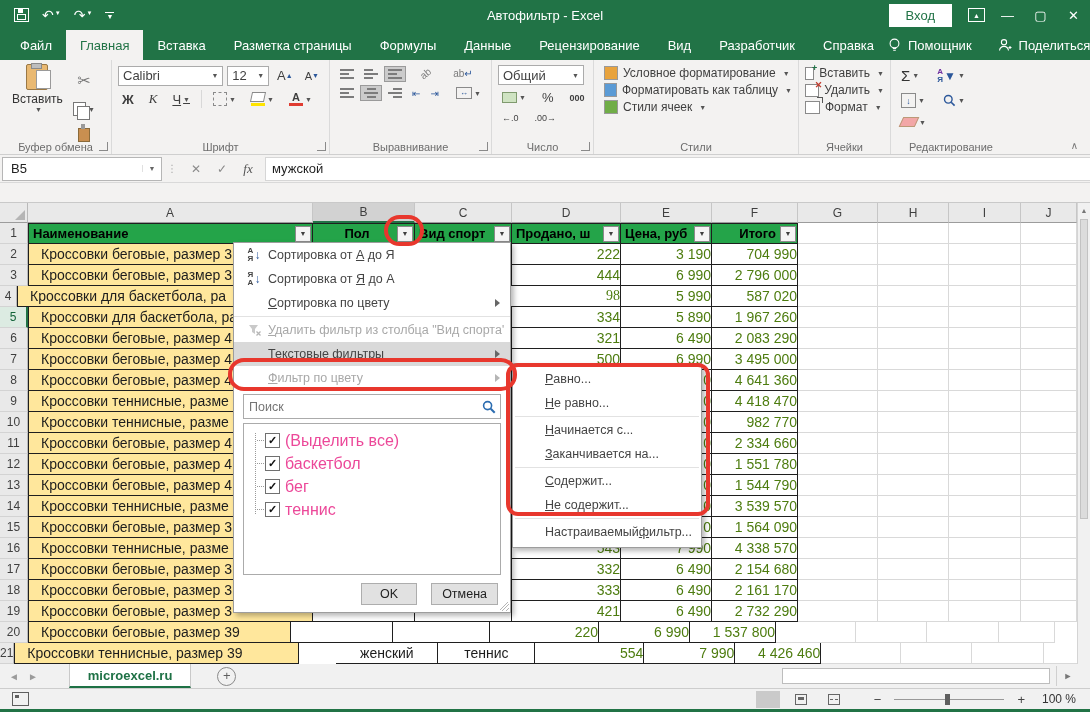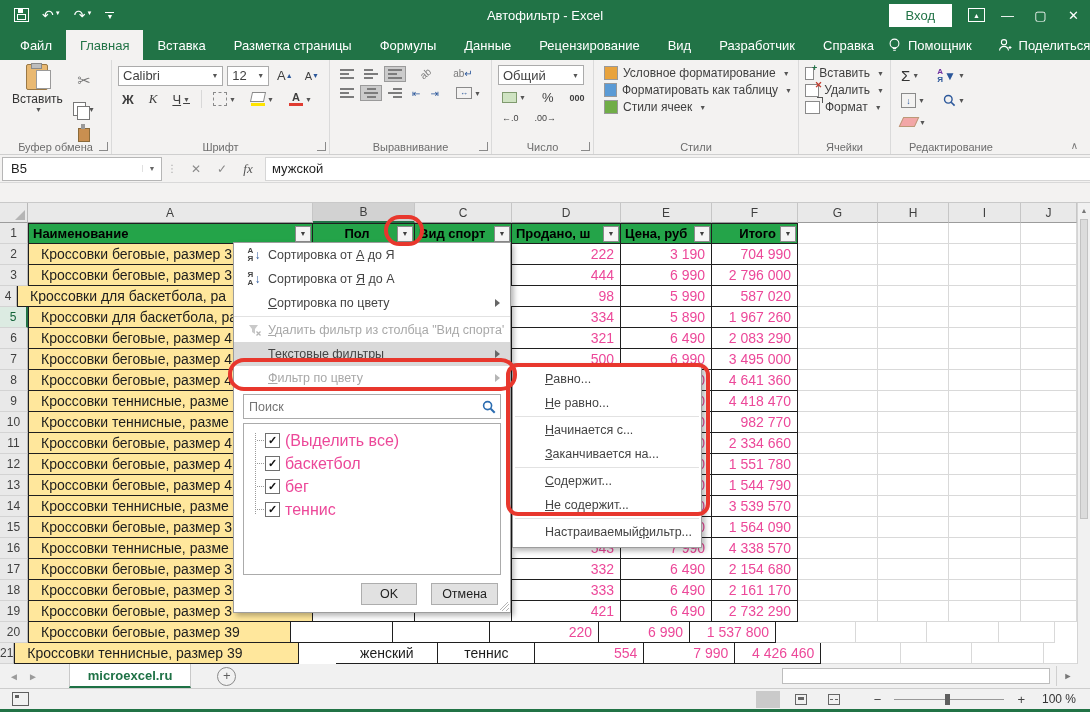--- a/index.html
+++ b/index.html
@@ -92,21 +92,21 @@
   .g-row{display:flex;height:21px}
   .rowno{background:#e9e9e9;border-right:1px solid #b9b9b9;border-bottom:1px solid #d3d3d3;display:flex;align-items:center;justify-content:center;font-size:12px;color:#3f3f3f;box-sizing:border-box;cursor:pointer}
   .rowno.sel{background:#dcebe2;color:#14643a;border-right:2px solid #217346}
   .cell{box-sizing:border-box;flex-shrink:0;display:flex;align-items:center;overflow:hidden;white-space:nowrap;cursor:cell}
   .lite{border-right:1px solid #d9d9d9;border-bottom:1px solid #d9d9d9;background:#fff}
   .tbl{border-right:1px solid #1f1f1f;border-bottom:1px solid #1f1f1f;background:#fff}
   .hdr{background:#24a449;border-top:1px solid #1f1f1f;font-weight:bold;font-size:13px;color:#000;position:relative}
   .hdr.first,.tbl.first{border-left:1px solid #1f1f1f}
   .a-cell{background:#ffe79c;color:#1d1d1d;font-size:14px;padding-left:12px}
   .bc-cell{justify-content:center;font-size:14px;color:#1d1d1d}
-  .num-cell{justify-content:flex-end;padding-right:6px;font-size:14px;color:#ec4899}
+  .num-cell{justify-content:flex-end;font-size:14px;color:#4d7c0f}
   .fbtn{width:16px;height:16px;background:#f4f4f4;border:1px solid #8a8a8a;color:#3f3f3f;font-size:7px;display:flex;align-items:center;justify-content:center;box-sizing:border-box;cursor:pointer;flex-shrink:0}
   .hdr .lbl{padding-left:4px;overflow:hidden}
   .hdr .sp{flex:1}
 
   
   .vscroll{position:absolute;left:1077px;top:203px;width:13px;height:461px;background:#f1f1f1;border-left:1px solid #d4d4d4;box-sizing:border-box}
   .vs-up{height:14px;display:flex;align-items:center;justify-content:center;font-size:7px;color:#777}
   .vs-thumb{position:absolute;left:2px;right:2px;top:16px;height:300px;background:#dcdcdc;border:1px solid #c2c2c2;box-sizing:border-box}
 
   
@@ -547,21 +547,21 @@
           <div class="cell lite" style="width: 80px;"></div>
           <div class="cell lite" style="width: 71px;"></div>
           <div class="cell lite" style="width: 72px;"></div>
           <div class="cell lite" style="width: 56px;"></div>
         </div>
         <div class="g-row">
           <div class="rowno" style="width: 28px;">4</div>
           <div class="cell tbl first a-cell" style="width: 285px;">Кроссовки для баскетбола, ра</div>
           <div class="cell tbl bc-cell" style="width: 102px;"></div>
           <div class="cell tbl bc-cell" style="width: 97px;"></div>
-          <div class="cell tbl num-cell" style="width: 120px;">98</div>
+          <div class="cell tbl num-cell" style="width: 120px; font-family: Liberation Serif, serif;">98</div>
           <div class="cell tbl num-cell" style="width: 91px;">5 990</div>
           <div class="cell tbl num-cell" style="width: 86px;">587 020</div>
           <div class="cell lite" style="width: 80px;"></div>
           <div class="cell lite" style="width: 71px;"></div>
           <div class="cell lite" style="width: 72px;"></div>
           <div class="cell lite" style="width: 56px;"></div>
         </div>
         <div class="g-row">
           <div class="rowno sel" style="width: 28px;">5</div>
           <div class="cell tbl first a-cell" style="width: 285px;">Кроссовки для баскетбола, ра</div>

